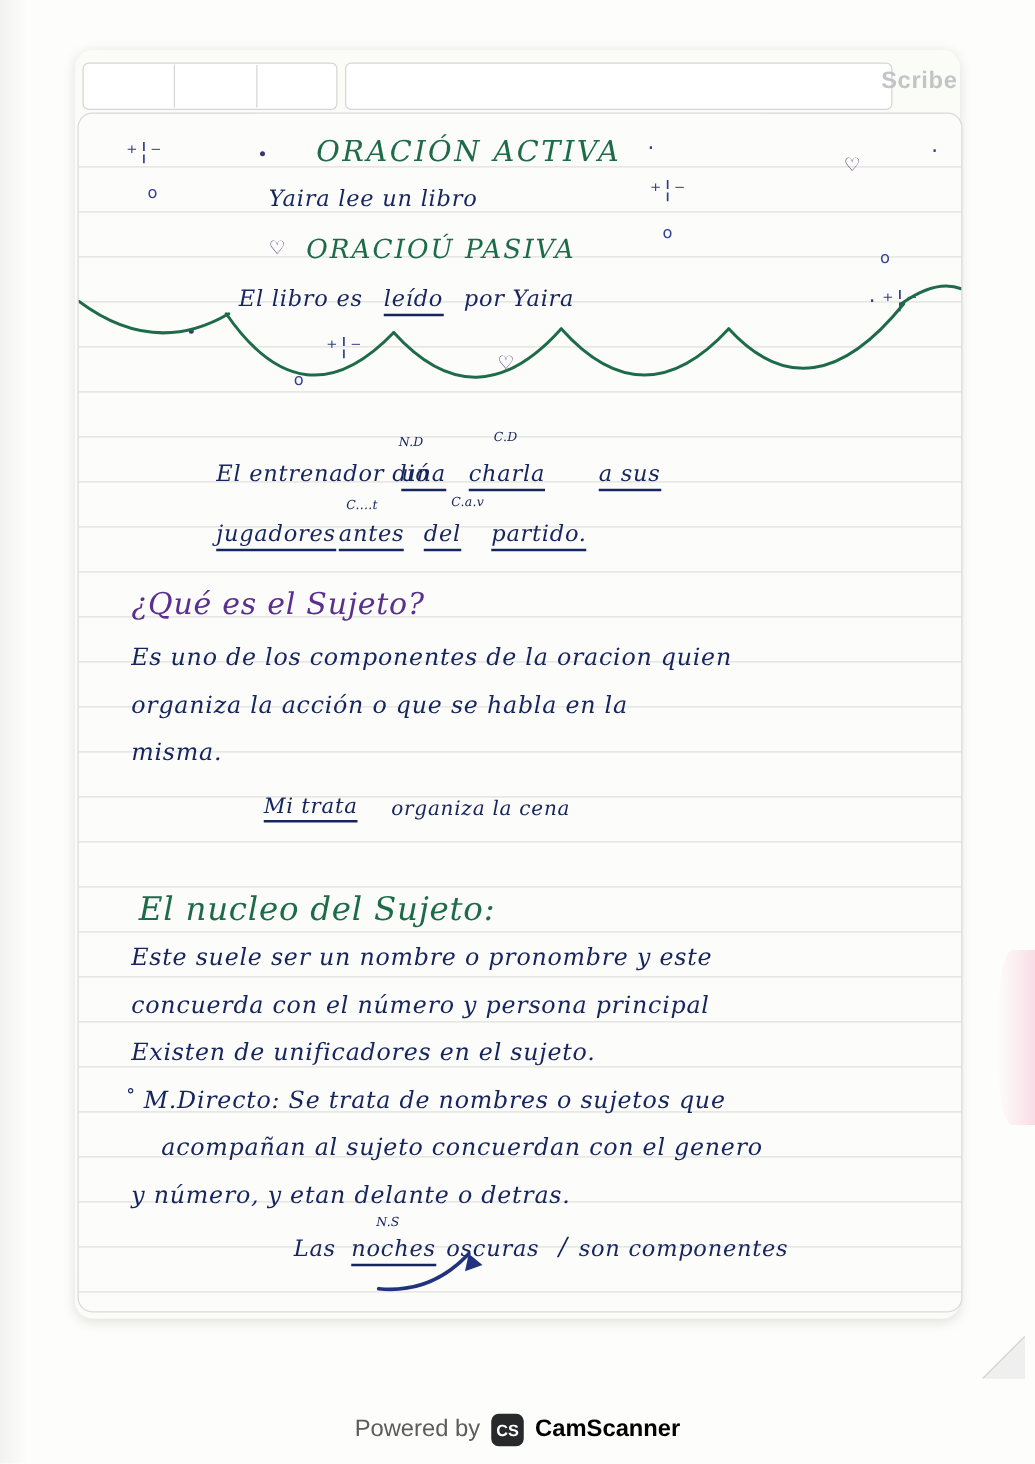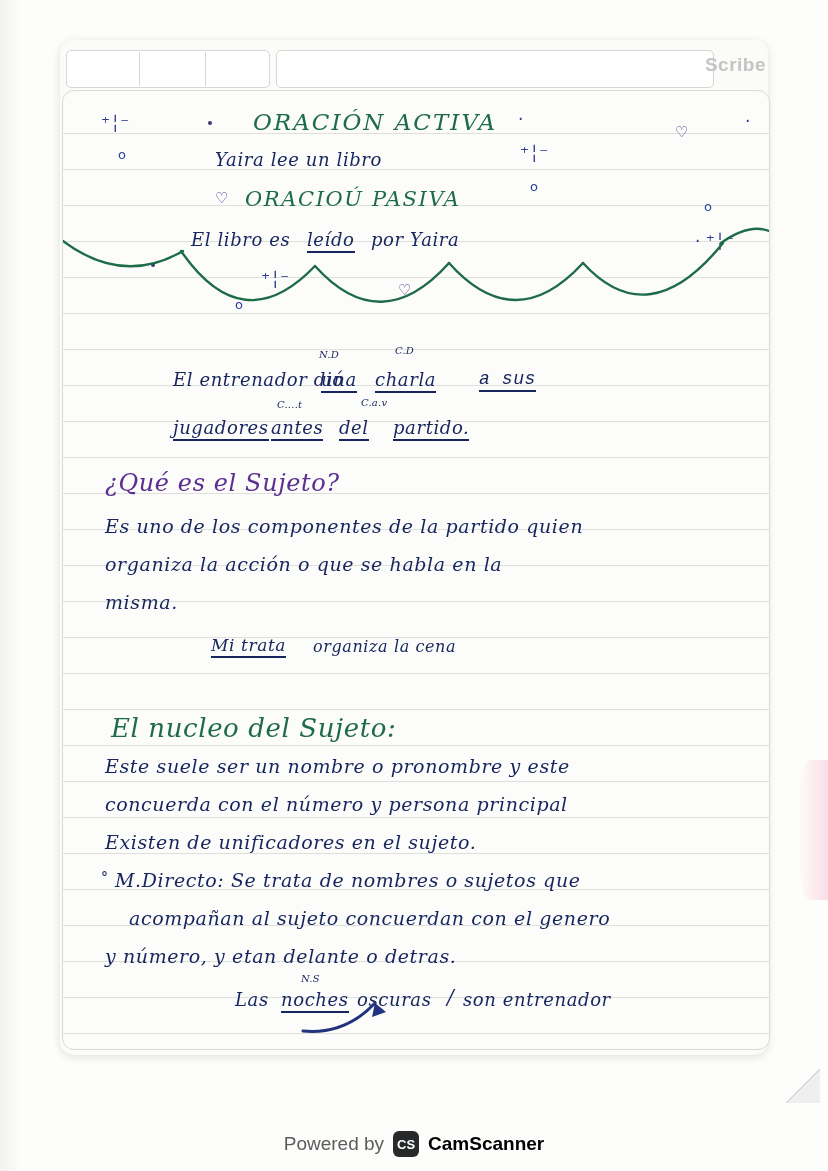--- a/index.html
+++ b/index.html
@@ -241,33 +241,33 @@
       <path d="M 520 172 Q 586 244 660 152" stroke="#1e6b4a" stroke-width="2.4" fill="none" stroke-linecap="round"></path>
       <path d="M 658 152 Q 686 132 706 140" stroke="#1e6b4a" stroke-width="2.4" fill="none" stroke-linecap="round"></path>
     </svg>
 
     <div class="hw ink-dark tiny" style="left:256px; top:258px;">N.D</div>
     <div class="hw ink-dark tiny" style="left:332px; top:254px;">C.D</div>
 
     <div class="hw ink-dark" style="left:110px; top:278px; font-size:18px;">El entrenador dió</div>
     <div class="hw ink-dark u" style="left:258px; top:278px; font-size:18px;">una</div>
     <div class="hw ink-dark u" style="left:312px; top:278px; font-size:18px;">charla</div>
-    <div class="hw ink-dark u" style="left:416px; top:278px; font-size:18px;font-family:Liberation Mono, monospace;">a  sus</div>
+    <div class="hw ink-dark u" style="left:416px; top:278px; font-size:18px;">a  sus</div>
 
     <div class="hw ink-dark tiny" style="left:214px; top:308px;">C....t</div>
     <div class="hw ink-dark tiny" style="left:298px; top:306px;">C.a.v</div>
 
     <div class="hw ink-dark u" style="left:110px; top:326px; font-size:18px;">jugadores</div>
     <div class="hw ink-dark u" style="left:208px; top:326px; font-size:18px;">antes</div>
     <div class="hw ink-dark u" style="left:276px; top:326px; font-size:18px;">del</div>
     <div class="hw ink-dark u" style="left:330px; top:326px; font-size:18px;">partido.</div>
 
     <div class="hw ink-purple" style="left:42px; top:378px; font-size:24px;">¿Qué es el Sujeto?</div>
 
-    <div class="hw ink-dark" style="left:42px; top:424px; font-size:19px;">Es uno de los componentes de la partido quien</div>
+    <div class="hw ink-dark" style="left:42px; top:424px; font-size:19px;">Es uno de los componentes de la oracion quien</div>
     <div class="hw ink-dark" style="left:42px; top:462px; font-size:19px;">organiza la acción o que se habla en la</div>
     <div class="hw ink-dark" style="left:42px; top:500px; font-size:19px;">misma.</div>
 
     <div class="hw ink-dark u" style="left:148px; top:544px; font-size:17px;">Mi trata</div>
     <div class="hw ink-dark" style="left:250px; top:546px; font-size:16px;">organiza la cena</div>
 
     <div class="hw ink-green" style="left:48px; top:622px; font-size:26px;">El nucleo del Sujeto:</div>
 
     <div class="hw ink-dark" style="left:42px; top:664px; font-size:19px;">Este suele ser un nombre o pronombre y este</div>
     <div class="hw ink-dark" style="left:42px; top:702px; font-size:19px;">concuerda con el número y persona principal</div>
@@ -277,21 +277,21 @@
     <div class="hw ink-dark" style="left:52px; top:778px; font-size:19px;">M.Directo: Se trata de nombres o sujetos que</div>
     <div class="hw ink-dark" style="left:66px; top:816px; font-size:19px;">acompañan al sujeto concuerdan con el genero</div>
     <div class="hw ink-dark" style="left:42px; top:854px; font-size:19px;text-align:center;">y número, y etan delante o detras.</div>
 
     <div class="hw ink-dark tiny" style="left:238px; top:882px;">N.S</div>
 
     <div class="hw ink-dark" style="left:172px; top:898px; font-size:18px;">Las</div>
     <div class="hw ink-dark u" style="left:218px; top:898px; font-size:18px;">noches</div>
     <div class="hw ink-dark" style="left:294px; top:898px; font-size:18px;">oscuras</div>
     <div class="hw ink-dark" style="left:384px; top:894px; font-size:20px;">/</div>
-    <div class="hw ink-dark" style="left:400px; top:898px; font-size:18px;">son entrenador</div>
+    <div class="hw ink-dark" style="left:400px; top:898px; font-size:18px;">son componentes</div>
 
     <svg class="arcs" width="706" height="958" viewBox="0 0 706 958" style="top:0;">
       <path d="M 240 940 Q 282 944 312 912" stroke="#21337e" stroke-width="3" fill="none" stroke-linecap="round"></path>
       <path d="M 312 912 l -3 14 l 14 -5 z" fill="#21337e"></path>
     </svg>
 
   </div>
 
   <div class="footer">
     <span class="footer-text">Powered by</span>

